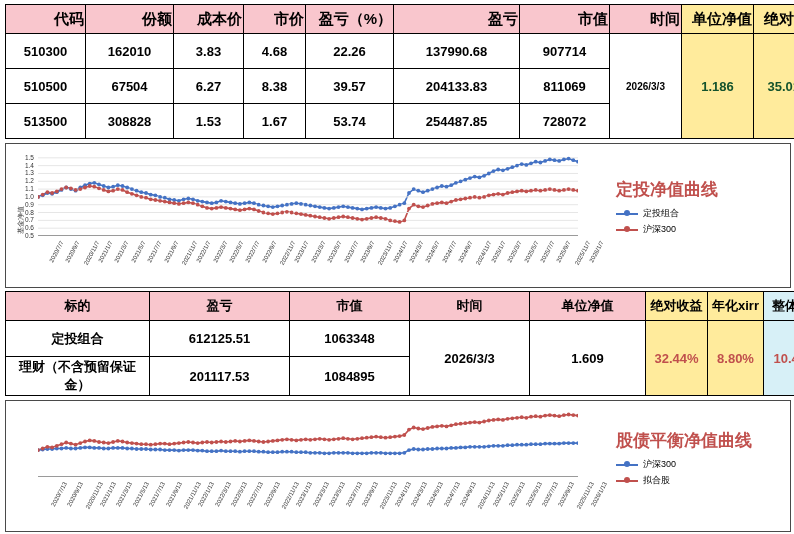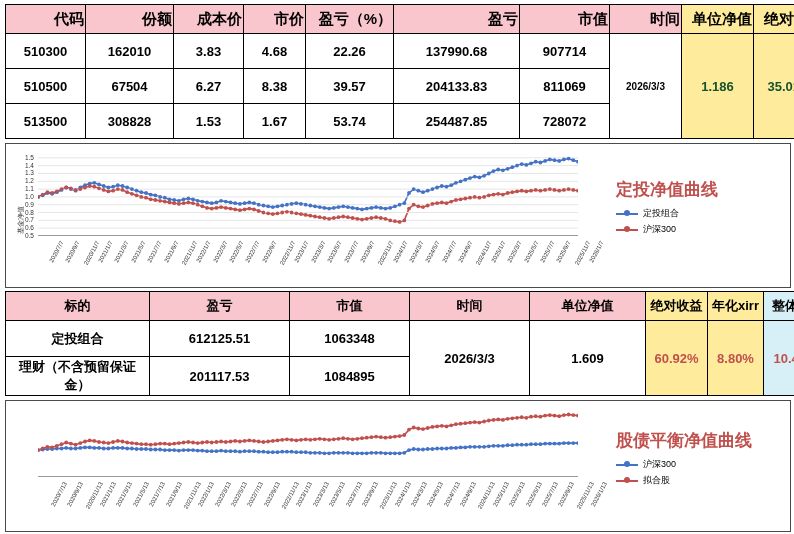--- a/index.html
+++ b/index.html
@@ -453,21 +453,21 @@
       <th class="hl-c">整体xirr</th>
     </tr>
   </thead>
   <tbody>
     <tr>
       <td>定投组合</td>
       <td>612125.51</td>
       <td>1063348</td>
       <td rowspan="2">2026/3/3</td>
       <td rowspan="2">1.609</td>
-      <td class="hl-y" rowspan="2">60.92%</td>
+      <td class="hl-y" rowspan="2">32.44%</td>
       <td class="hl-y" rowspan="2">8.80%</td>
       <td class="hl-c" rowspan="2">10.48%</td>
     </tr>
     <tr>
       <td>理财（不含预留保证金）</td>
       <td>201117.53</td>
       <td>1084895</td>
     </tr>
   </tbody>
 </table>

